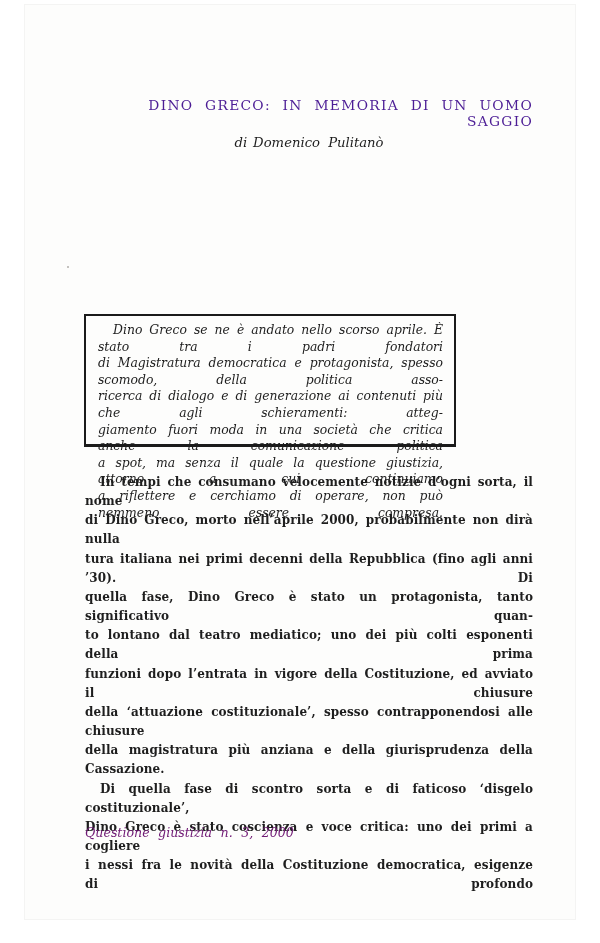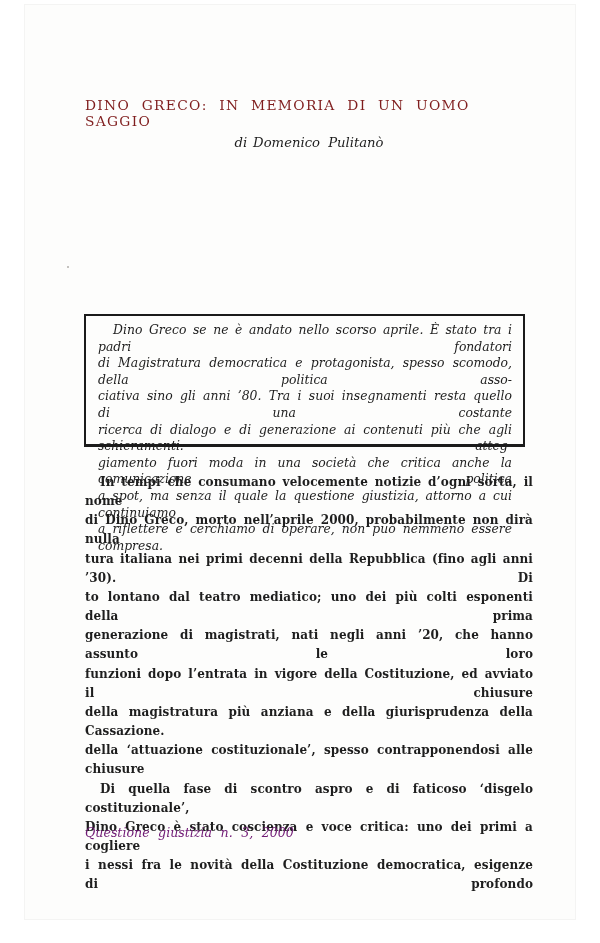--- a/index.html
+++ b/index.html
@@ -15,39 +15,39 @@
   .scan-area {
     position: absolute;
     left: 24px; top: 4px;
     width: 552px; height: 916px;
     background: #fdfdfc;
     box-shadow: inset 0 0 0 1px rgba(0,0,0,0.035);
   }
   .title {
     position: absolute;
     left: 85px; top: 97px; width: 448px;
-    text-align: left;
+    text-align: right;
     font-size: 13.8px;
     letter-spacing: 1.3px;
     word-spacing: 6px;
-    color: #7f1d1d;
+    color: #4c1d95;
   }
   .byline {
     position: absolute;
     left: 85px; top: 135px; width: 448px;
     text-align: center;
     font-size: 13.2px;
     font-style: italic;
     word-spacing: 4px;
   }
   .byline .author { margin-left: 6px; }
   .abstract-box {
     position: absolute;
     left: 84px; top: 314px;
-    width: 441px; height: 133px;
+    width: 372px; height: 133px;
     box-sizing: border-box;
     border: 2px solid #1b1b1b;
     border-bottom-width: 3px;
     padding: 6px 11px 6px 12px;
   }
   .abstract-box .tline {
     font-style: italic;
     font-size: 12.4px;
     line-height: 16.6px;
     word-spacing: 2.5px;
@@ -93,40 +93,39 @@
   <div class="speck"></div>
 
   <div class="title">DINO GRECO: IN MEMORIA DI UN UOMO SAGGIO</div>
 
   <div class="byline"><span>di</span><span class="author">Domenico Pulitanò</span></div>
 
   <div class="abstract-box">
     <div id="abstract-text">
         <div class="tline indent"><span>Dino Greco se ne è andato nello scorso aprile. È stato tra i padri fondatori</span></div>
         <div class="tline"><span>di Magistratura democratica e protagonista, spesso scomodo, della politica asso-</span></div>
-        <div class="tline"><span>ciativa sino gli anni ’80. Tra i suoi insegnamenti resta quello di una costante</span></div>
         <div class="tline"><span>ricerca di dialogo e di generazione ai contenuti più che agli schieramenti: atteg-</span></div>
         <div class="tline"><span>giamento fuori moda in una società che critica anche la comunicazione politica</span></div>
         <div class="tline"><span>a spot, ma senza il quale la questione giustizia, attorno a cui continuiamo</span></div>
         <div class="tline"><span>a riflettere e cerchiamo di operare, non può nemmeno essere compresa.</span></div>
       </div>
   </div>
 
   <div class="body-text" id="body-text">
       <div>
         <div class="tline indent"><span>In tempi che consumano velocemente notizie d’ogni sorta, il nome</span></div>
         <div class="tline"><span>di Dino Greco, morto nell’aprile 2000, probabilmente non dirà nulla</span></div>
         <div class="tline"><span>tura italiana nei primi decenni della Repubblica (fino agli anni ’30). Di</span></div>
+        <div class="tline"><span>quella fase, Dino Greco è stato un protagonista, tanto significativo quan-</span></div>
         <div class="tline"><span>to lontano dal teatro mediatico; uno dei più colti esponenti della prima</span></div>
-        <div class="tline"><span>generazione di magistrati, nati negli anni ’20, che hanno assunto le loro</span></div>
         <div class="tline"><span>funzioni dopo l’entrata in vigore della Costituzione, ed avviato il chiusure</span></div>
+        <div class="tline"><span>della ‘attuazione costituzionale’, spesso contrapponendosi alle chiusure</span></div>
         <div class="tline"><span>della magistratura più anziana e della giurisprudenza della Cassazione.</span></div>
-        <div class="tline"><span>della ‘attuazione costituzionale’, spesso contrapponendosi alle chiusure</span></div>
       </div>
       <div>
-        <div class="tline indent"><span>Di quella fase di scontro aspro e di faticoso ‘disgelo costituzionale’,</span></div>
+        <div class="tline indent"><span>Di quella fase di scontro sorta e di faticoso ‘disgelo costituzionale’,</span></div>
         <div class="tline"><span>Dino Greco è stato coscienza e voce critica: uno dei primi a cogliere</span></div>
         <div class="tline"><span>i nessi fra le novità della Costituzione democratica, esigenze di profondo</span></div>
       </div>
     </div>
 
   <div class="footer-line">Questione giustizia n. 3, 2000</div>
 </div>
 
 </body></html>

